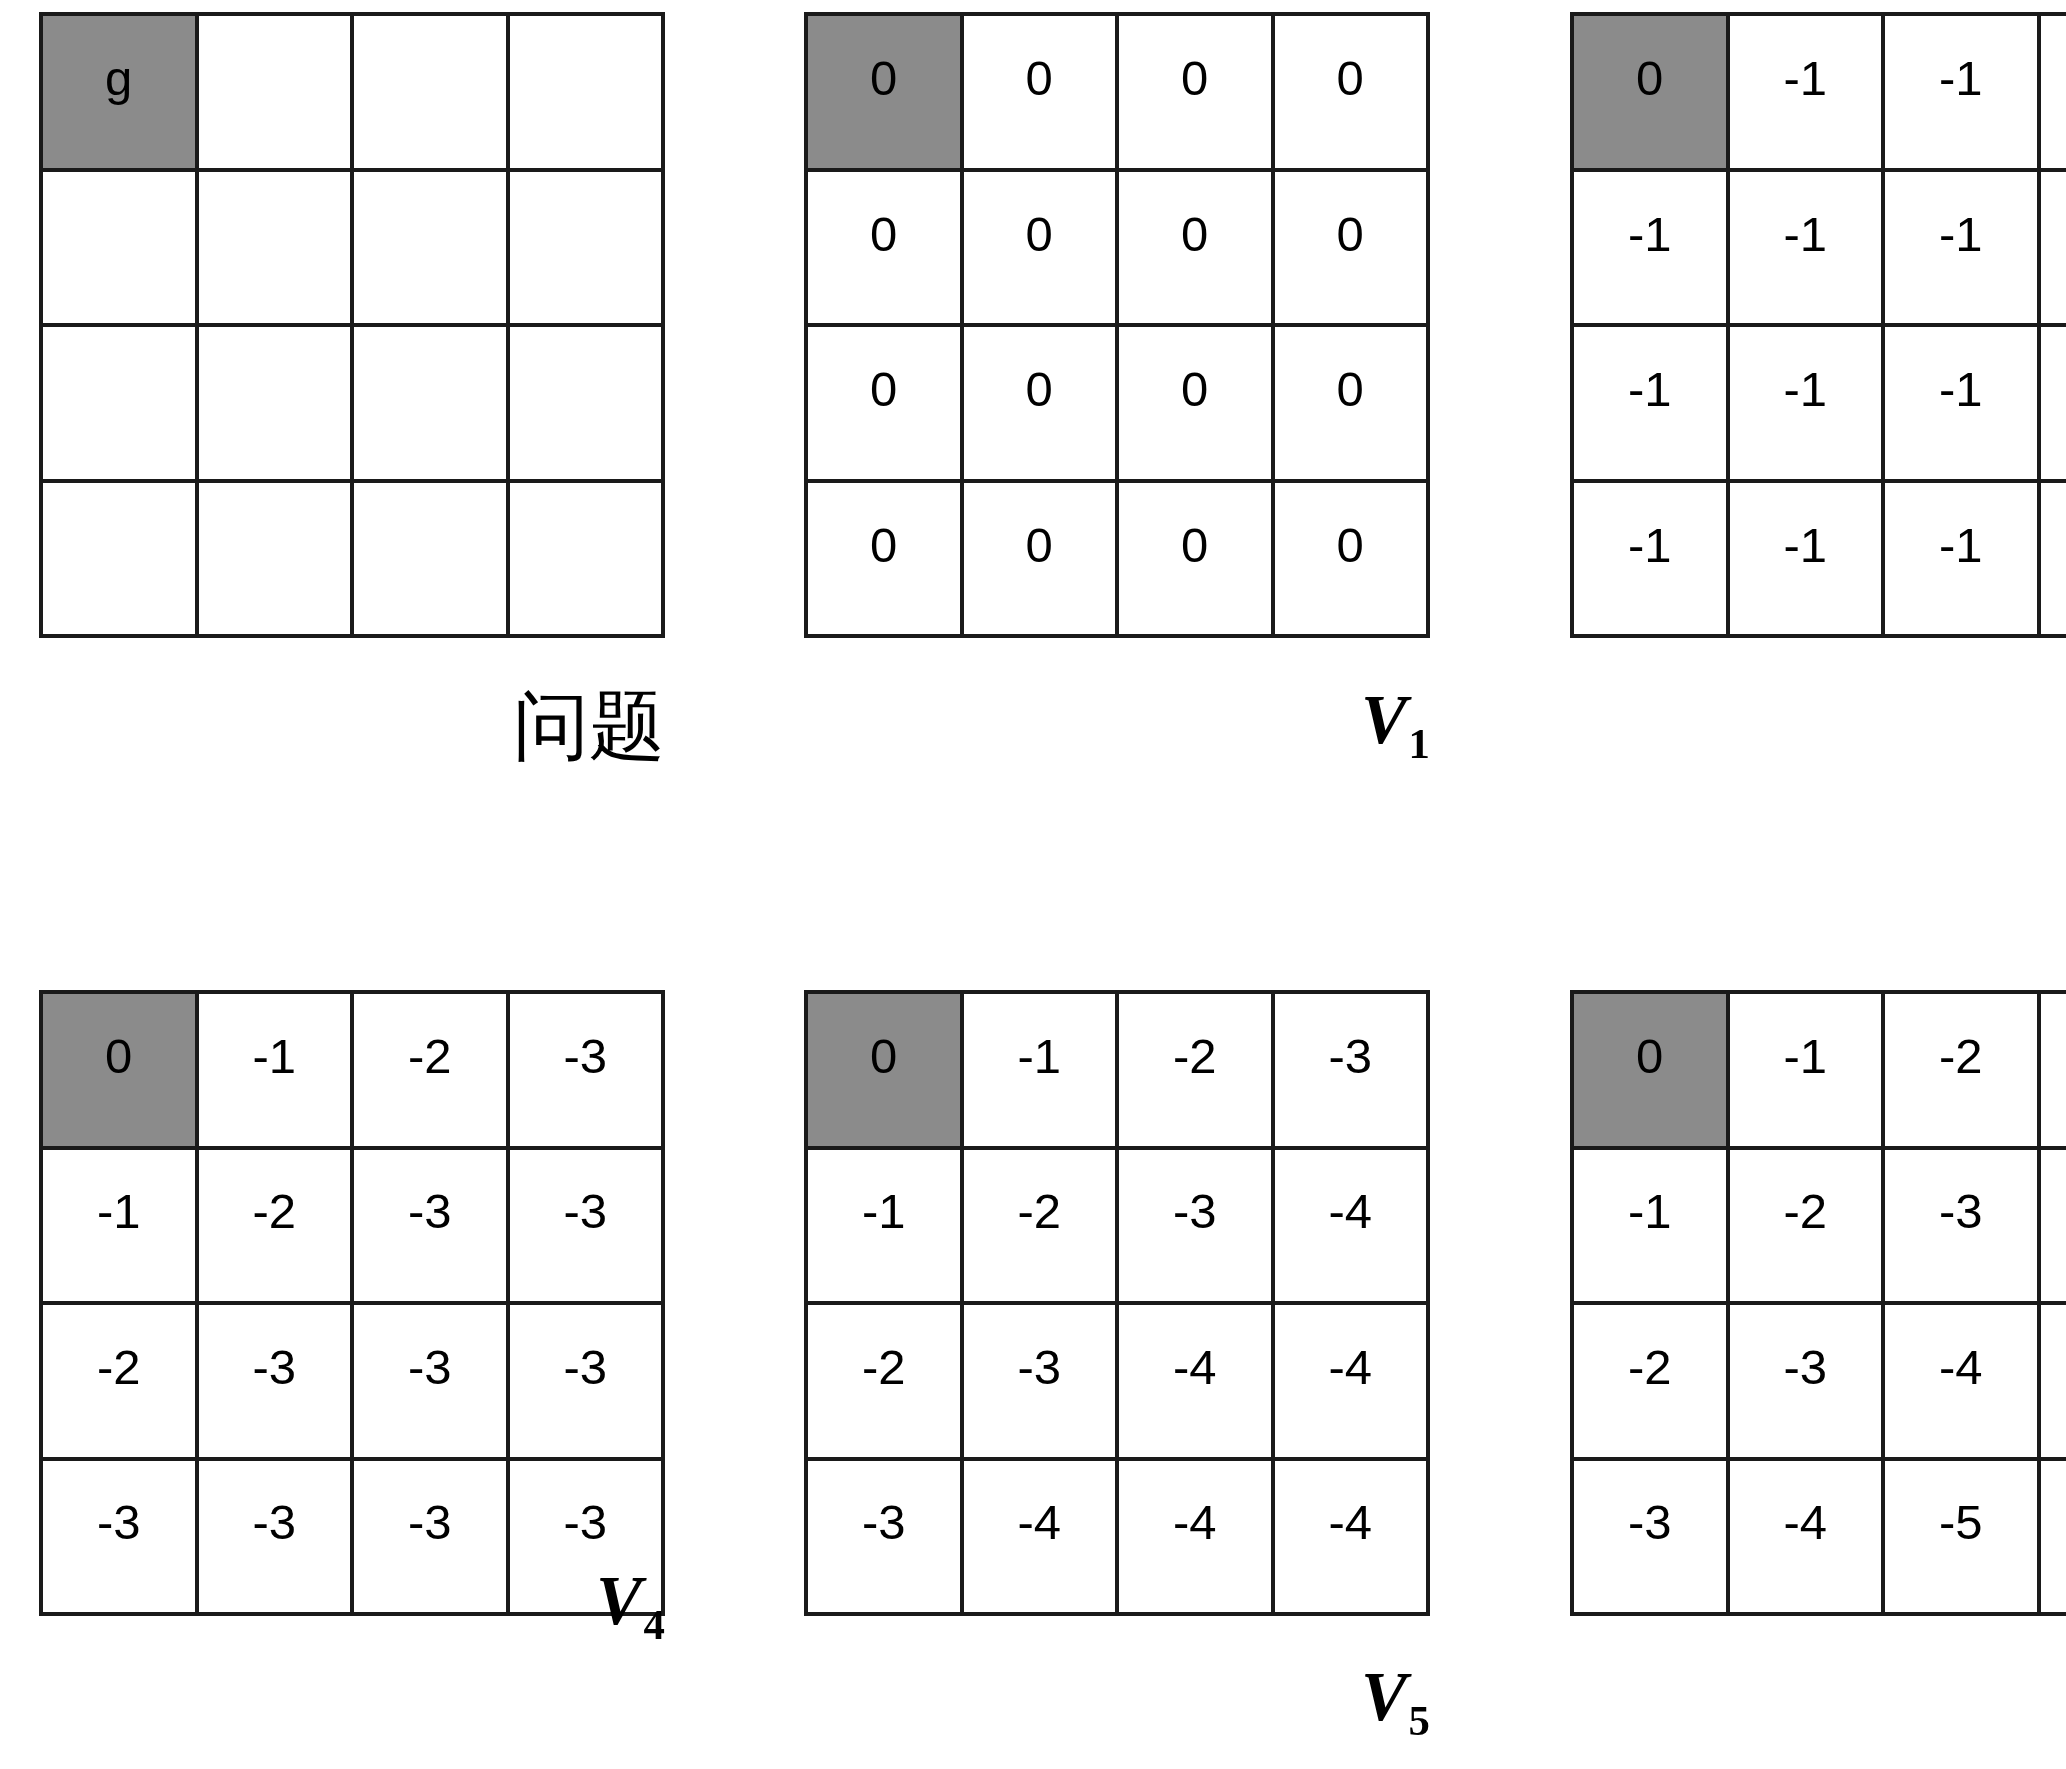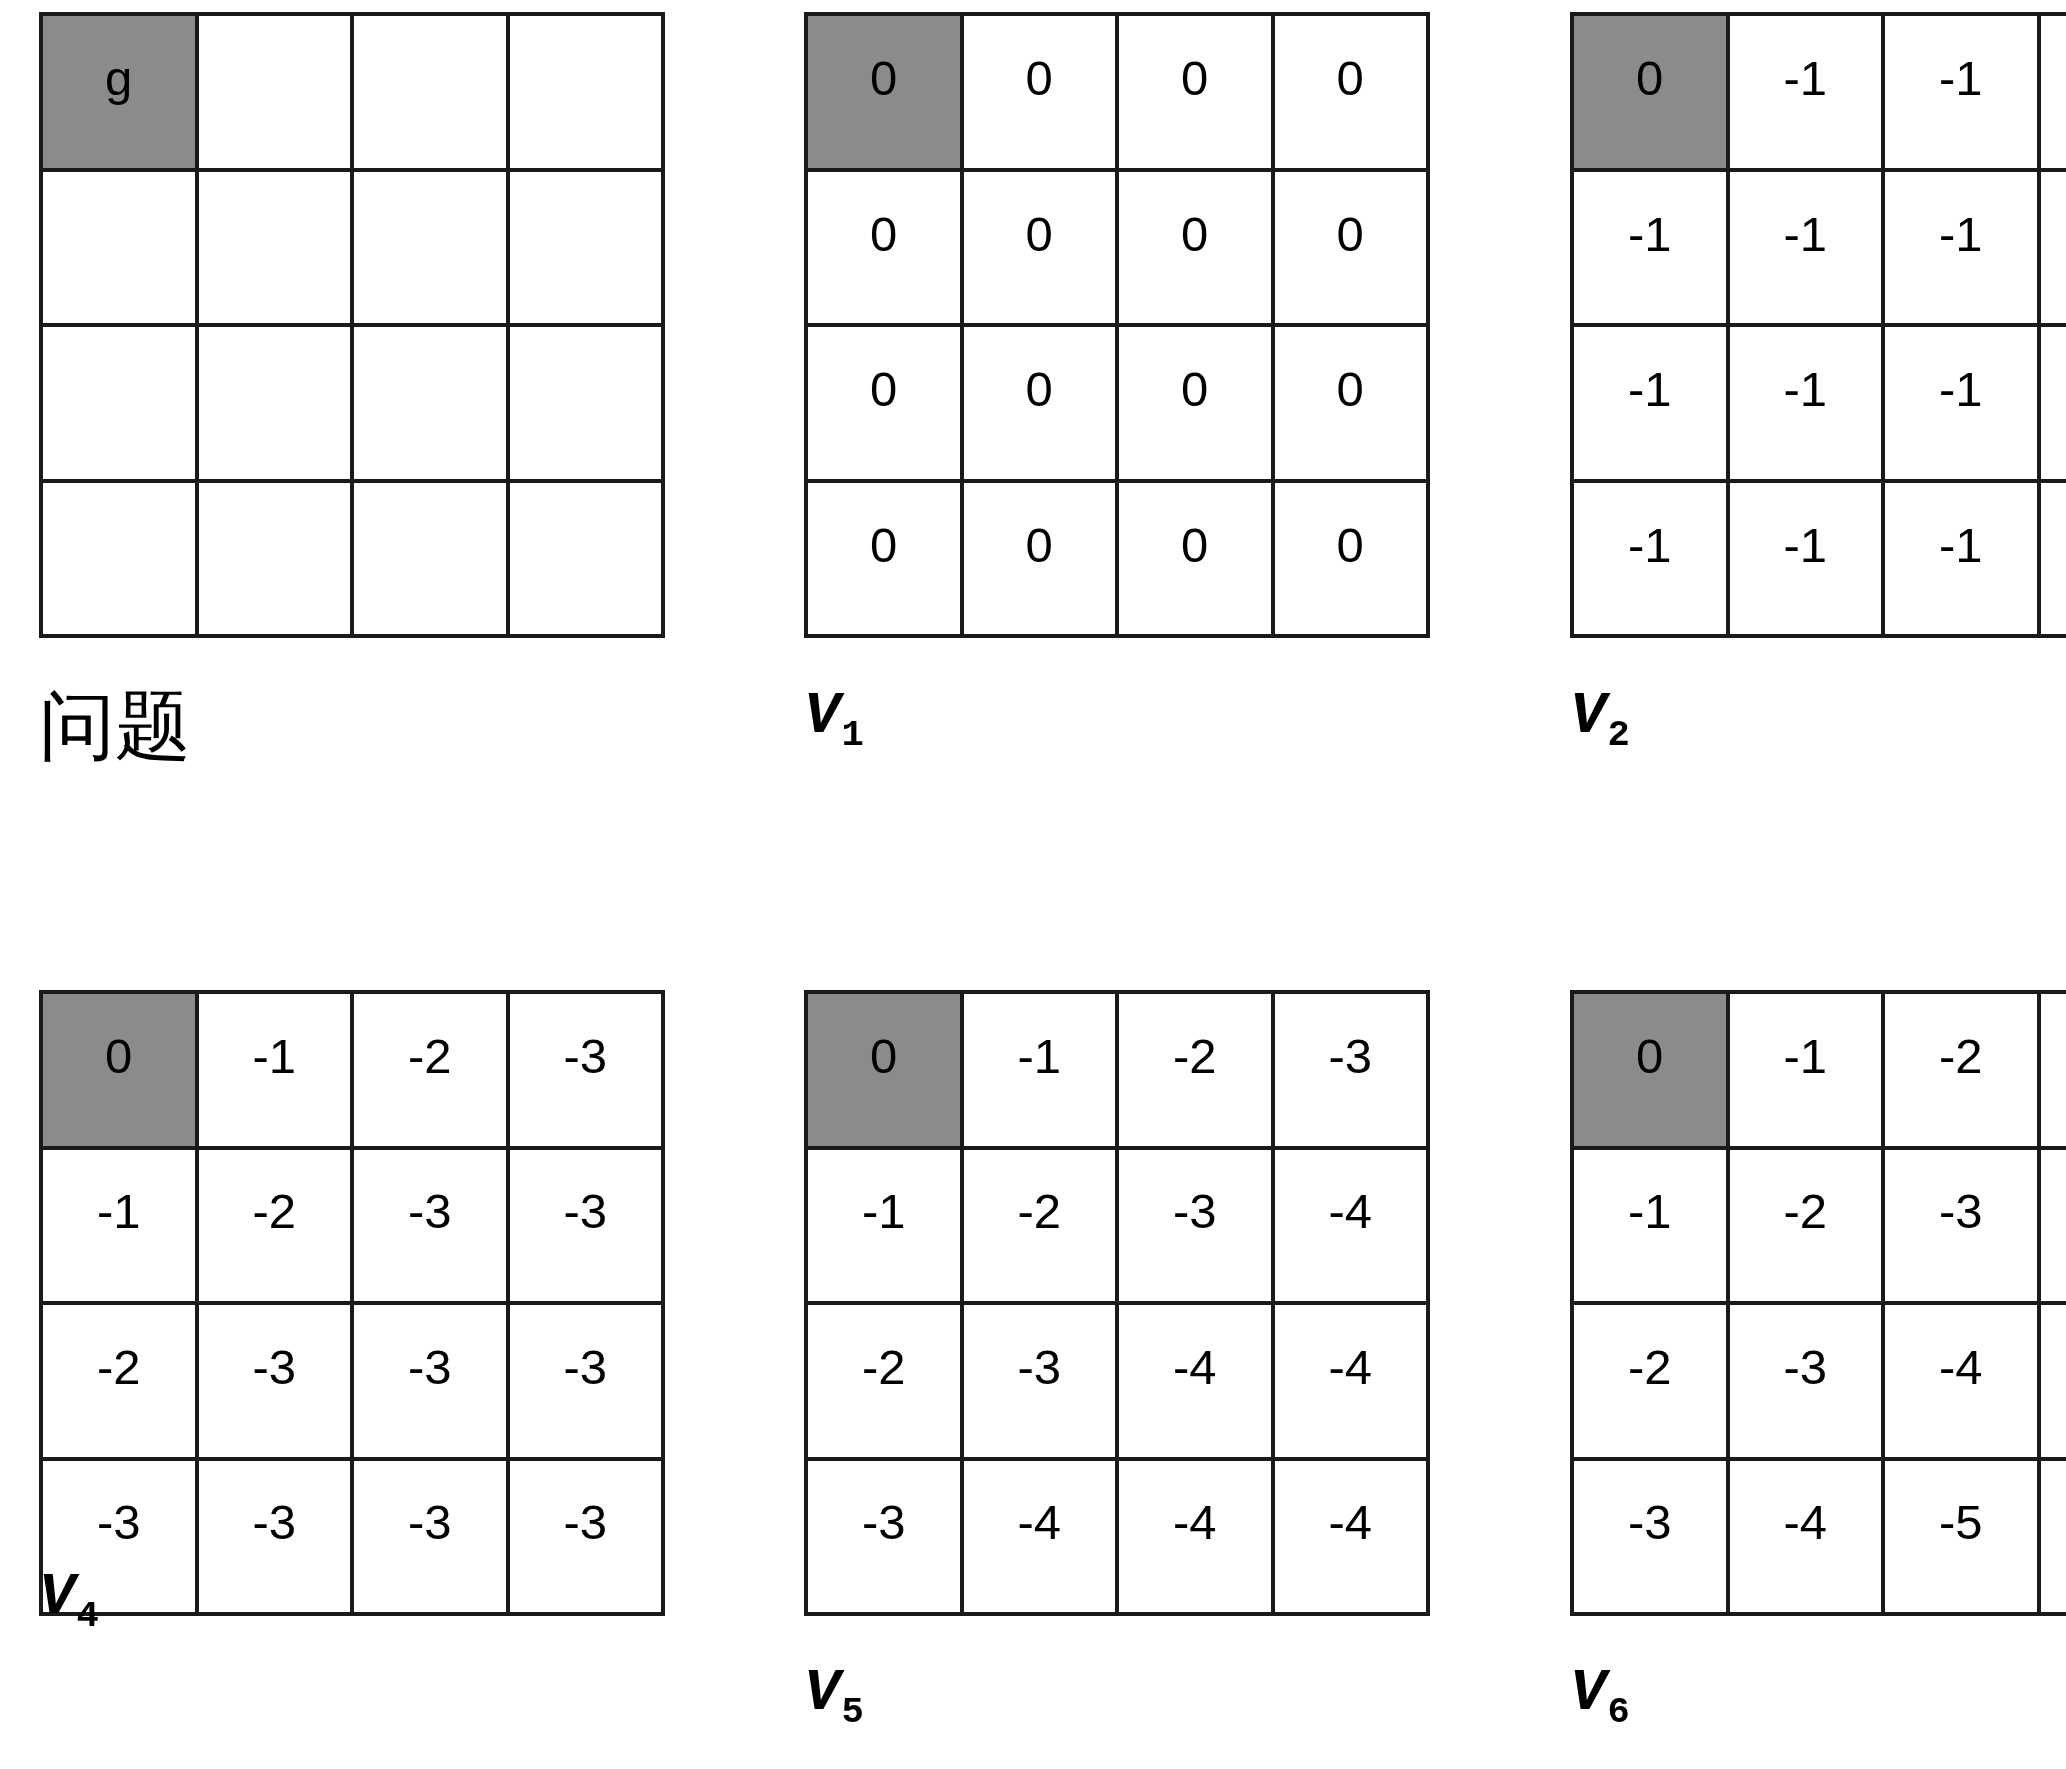--- a/index.html
+++ b/index.html
@@ -51,35 +51,35 @@
     background: #8b8b8b;
   }
 
   .cell.blank {
     font-size: 0;
   }
 
   .caption {
     position: absolute;
     width: 626px;
-    text-align: left;
+    text-align: right;
     color: #000000;
     white-space: nowrap;
   }
 
   .caption-cjk {
     font-family: "Liberation Serif", serif;
     font-size: 76px;
     line-height: 1;
     font-weight: 400;
   }
 
   .caption-math {
-    font-family: Liberation Mono, monospace;
-    font-size: 60px;
+    font-family: Liberation Serif, serif;
+    font-size: 69px;
     line-height: 1;
     font-weight: 700;
   }
 
   .caption-math .v-letter {
     font-style: italic;
     font-weight: 700;
   }
 
   .caption-math .v-sub {

